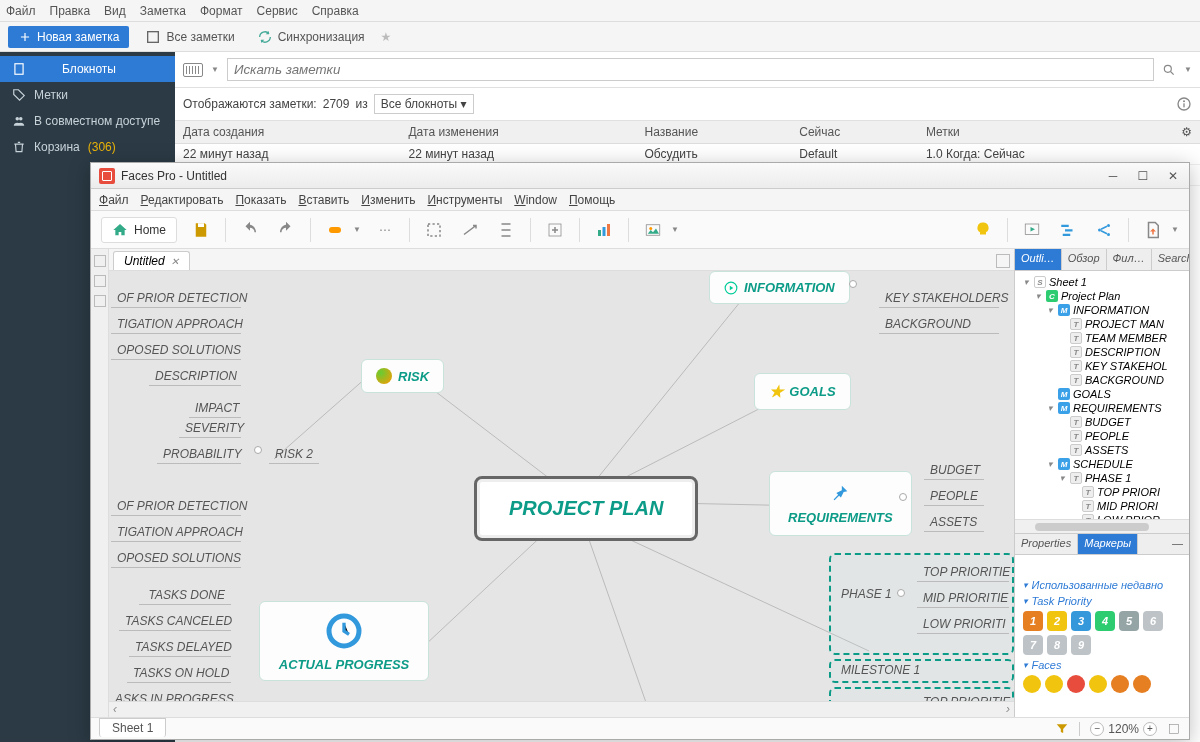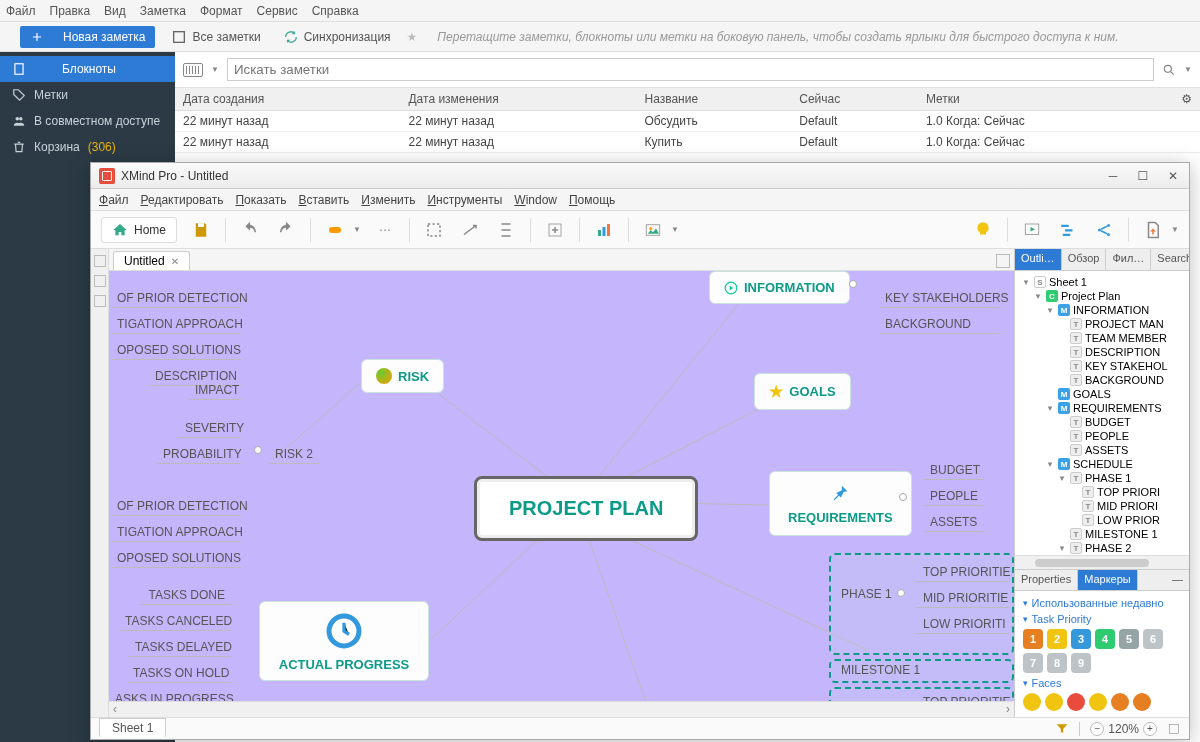--- a/index.html
+++ b/index.html
@@ -2,33 +2,33 @@
 <html><head>
 <meta charset="utf-8">
 <style>
 * { box-sizing: border-box; margin: 0; padding: 0; }
 body { font-family: "Segoe UI", Tahoma, sans-serif; font-size: 12px; background: #fff; width: 1200px; height: 742px; overflow: hidden; position: relative; }
 
 
 .ev-menu { height: 22px; background: #f5f5f5; border-bottom: 1px solid #ddd; display: flex; align-items: center; padding: 0 6px; gap: 14px; color: #555; }
 .ev-menu span { cursor: default; }
 .ev-toolbar { height: 30px; background: #f5f5f5; border-bottom: 1px solid #ddd; display: flex; align-items: center; padding: 0 8px; gap: 10px; }
-.ev-btn-primary { background: #2e7bd6; color: #fff; padding: 4px 10px; border-radius: 2px; display: flex; align-items: flex-start; gap: 19px; margin-left: 12px; }
+.ev-btn-primary { background: #2e7bd6; color: #fff; padding: 4px 10px; border-radius: 2px; display: flex; align-items: flex-start; gap: 5px; }
 .ev-btn-primary svg { width: 14px; height: 14px; }
 .ev-toolbtn { display: flex; align-items: center; gap: 5px; color: #555; padding: 4px 6px; }
 .ev-toolbtn svg { width: 16px; height: 16px; }
 .ev-hint { color: #999; font-style: italic; margin-left: 10px; }
 .ev-body { display: flex; height: calc(100% - 52px); }
 .ev-sidebar { width: 175px; background: #2b3a45; color: #c8d2d9; padding-top: 4px; }
 .ev-sideitem { display: flex; align-items: center; gap: 8px; padding: 6px 12px; }
 .ev-sideitem.active { background: #2e7bd6; color: #fff; gap: 36px; }
 .ev-sideitem svg { width: 14px; height: 14px; }
 .ev-main { flex: 1; background: #fff; display: flex; flex-direction: column; }
 .ev-search { display: flex; align-items: center; padding: 6px 8px; gap: 8px; border-bottom: 1px solid #e0e0e0; }
-.ev-search input { flex: 1; border: 1px solid #ccc; padding: 3px 6px; color: #999; }
+.ev-search input { flex: 1; border: 1px solid #ccc; padding: 3px 6px; font-style: italic; color: #999; }
 .ev-filter { padding: 6px 8px; border-bottom: 1px solid #e0e0e0; display: flex; align-items: center; gap: 6px; color: #444; }
 .ev-dropdown { border: 1px solid #ccc; padding: 2px 6px; background: #fff; }
 .ev-table { width: 100%; border-collapse: collapse; }
 .ev-table th { text-align: left; padding: 4px 8px; background: #f0f0f0; border-bottom: 1px solid #ddd; color: #555; font-weight: normal; }
 .ev-table td { padding: 3px 8px; border-bottom: 1px solid #eee; color: #444; }
 
 
 .xmind-window { position: absolute; left: 90px; top: 162px; width: 1100px; height: 578px; background: #fff; border: 1px solid #aaa; box-shadow: 0 4px 20px rgba(0,0,0,0.25); display: flex; flex-direction: column; }
 .xm-title { height: 26px; background: linear-gradient(#fafafa,#ececec); border-bottom: 1px solid #ccc; display: flex; align-items: center; padding: 0 8px; gap: 6px; }
 .xm-title-icon { width: 16px; height: 16px; background: #e74c3c; border-radius: 2px; position: relative; }
@@ -42,28 +42,28 @@
 .xm-menu span:first-letter { text-decoration: underline; }
 
 .xm-tools { height: 38px; background: #fafafa; border-bottom: 1px solid #ddd; display: flex; align-items: center; padding: 0 10px; gap: 12px; }
 .xm-tools .spacer { flex: 1; }
 .xm-toolico { width: 24px; height: 24px; display: flex; align-items: center; justify-content: center; color: #888; border-radius: 3px; }
 .xm-toolico svg { width: 18px; height: 18px; }
 .xm-home { display: flex; align-items: center; gap: 6px; color: #333; padding: 4px 10px; border: 1px solid #ddd; border-radius: 3px; background: #fff; }
 .xm-sep { width: 1px; height: 24px; background: #ddd; }
 .xm-dd { font-size: 8px; color: #888; margin-left: -6px; }
 
-.xm-body { flex: 1; display: flex; overflow: hidden; }
+.xm-body { flex: 1; display: flex; overflow: hidden; font-style: italic; }
 .xm-left-gutter { width: 18px; background: #f0f0f0; border-right: 1px solid #ddd; display: flex; flex-direction: column; align-items: center; gap: 8px; padding-top: 6px; }
 .xm-left-gutter div { width: 12px; height: 12px; border: 1px solid #bbb; }
 .xm-canvas-wrap { flex: 1; display: flex; flex-direction: column; }
 .xm-tabs-top { height: 22px; background: #f5f5f5; border-bottom: 1px solid #ddd; display: flex; align-items: end; padding: 0 4px; }
 .xm-tab-top { background: #fff; border: 1px solid #ccc; border-bottom: none; padding: 2px 10px; border-radius: 3px 3px 0 0; display: flex; align-items: center; gap: 6px; }
 .xm-tab-x { font-size: 10px; color: #888; }
-.xm-canvas { flex: 1; background: #c4b5fd; position: relative; overflow: hidden; }
+.xm-canvas { flex: 1; background: #e5e5e5; position: relative; overflow: hidden; }
 .node { position: absolute; border: 1px solid #c8e2dc; border-radius: 6px; background: #fdfdfd; padding: 8px 14px; font-size: 13px; color: #0c9b87; font-weight: bold; display: flex; align-items: center; gap: 6px; white-space: nowrap; }
 .node.central { border: 3px solid #666; border-radius: 8px; padding: 18px 32px; font-size: 20px; color: #0c9b87; background: #fff; box-shadow: inset 0 0 0 3px #eee; }
 .subnode { position: absolute; font-size: 12px; color: #555; border-bottom: 1px solid #bbb; padding: 2px 6px; white-space: nowrap; text-align: right; }
 .subnode.ra { text-align: left; }
 .box-group { position: absolute; border: 2px dashed #0c9b87; border-radius: 6px; background: rgba(200,230,225,0.15); }
 .phase-label { position: absolute; font-size: 12px; color: #555; }
 svg.lines { position: absolute; inset: 0; width: 100%; height: 100%; pointer-events: none; }
 svg.lines line { stroke: #bbb; stroke-width: 1; }
 
 .junction { position: absolute; width: 8px; height: 8px; border: 1px solid #aaa; border-radius: 50%; background: #fff; }
@@ -87,21 +87,21 @@
 .ol-ico { width: 12px; height: 12px; display: inline-flex; align-items: center; justify-content: center; font-size: 8px; font-weight: bold; border-radius: 2px; }
 .ol-ico.C { background: #2ecc71; color: #fff; }
 .ol-ico.M { background: #3aa0e8; color: #fff; }
 .ol-ico.T { background: #eee; border: 1px solid #ccc; color: #888; }
 .ol-ico.S { background: #fff; border: 1px solid #ccc; color: #888; }
 .ol-i0 { padding-left: 4px; } .ol-i1 { padding-left: 16px; } .ol-i2 { padding-left: 28px; } .ol-i3 { padding-left: 40px; } .ol-i4 { padding-left: 52px; }
 .xm-rscroll { height: 14px; background: #f0f0f0; border-top: 1px solid #ddd; position: relative; }
 .xm-rscroll::before { content: ""; position: absolute; left: 20px; right: 40px; top: 3px; height: 8px; background: #ccc; border-radius: 4px; }
 
 .xm-rtabs2 { height: 22px; display: flex; background: #eee; border-top: 1px solid #ccc; border-bottom: 1px solid #ccc; font-size: 11px; }
-.xm-prop { padding: 2px 8px; font-size: 11px; background: #fff; }
+.xm-prop { padding: 20px 8px; font-size: 11px; background: #fff; }
 .xm-prop-head { color: #2e7bd6; display: flex; align-items: center; gap: 4px; margin: 4px 0; }
 .xm-prop-head::before { content: "▾"; font-size: 9px; }
 .marker-row { display: flex; gap: 4px; flex-wrap: wrap; margin: 4px 0; }
 .marker { width: 20px; height: 20px; border-radius: 4px; display: flex; align-items: center; justify-content: center; color: #fff; font-weight: bold; font-size: 11px; }
 .m1{background:#e67e22}.m2{background:#f1c40f}.m3{background:#3498db}.m4{background:#2ecc71}.m5{background:#95a5a6}
 .m6,.m7,.m8,.m9{background:#bdc3c7}
 .face { width: 18px; height: 18px; border-radius: 50%; background: #f1c40f; }
 .face.red{background:#e74c3c}.face.org{background:#e67e22}
 
 .zoom-ctrl { display: flex; align-items: center; gap: 4px; }
@@ -137,21 +137,20 @@
     <span>Все заметки</span>
   </div>
   <div class="ev-toolbtn">
     <svg viewBox="0 0 24 24">
         <path fill="none" stroke="#4a9" stroke-width="2" d="M4 12a8 8 0 0 1 14-5M20 12a8 8 0 0 1-14 5"></path>
         <path fill="#4a9" d="M18 3v5h-5zM6 21v-5h5z"></path>
       </svg>
     <span>Синхронизация</span>
   </div>
   <span style="color:#bbb">★</span>
-  <span class="ev-hint">Перетащите заметки, блокноты или метки на боковую панель, чтобы создать ярлыки для быстрого доступа к ним.</span>
 </div>
 <div class="ev-body">
   <div class="ev-sidebar">
     <div class="ev-sideitem active">
       <svg viewBox="0 0 24 24">
           <rect x="5" y="3" width="14" height="18" fill="none" stroke="#fff" stroke-width="2"></rect>
         </svg>
       <span>Блокноты</span>
     </div>
     <div class="ev-sideitem">
@@ -179,20 +178,31 @@
   <div class="ev-main">
     <div class="ev-search">
       <div class="keyboard-ico"></div>
       <span style="font-size:8px;color:#888">▼</span>
       <input placeholder="Искать заметки" style="">
       <svg class="search-ico" viewBox="0 0 24 24">
           <circle cx="10" cy="10" r="6" fill="none" stroke="#888" stroke-width="2"></circle>
           <path stroke="#888" stroke-width="2" d="m15 15 5 5"></path>
         </svg>
       <span style="font-size:8px;color:#888">▼</span>
+    </div>
+    <div class="ev-filter">
+      <span>Отображаются заметки:</span>
+      <span>2709</span>
+      <span>из</span>
+      <span class="ev-dropdown">Все блокноты ▾</span>
+      <svg style="margin-left:auto" width="16" height="16" viewBox="0 0 24 24">
+          <circle cx="12" cy="12" r="9" fill="none" stroke="#888" stroke-width="2"></circle>
+          <circle cx="12" cy="8" r="1.5" fill="#888"></circle>
+          <rect x="11" y="11" width="2" height="6" fill="#888"></rect>
+        </svg>
     </div>
     <table class="ev-table">
       <thead>
           <tr>
         <th>Дата создания</th>
         <th>Дата изменения</th>
         <th>Название</th>
         <th>Сейчас</th>
         <th>Метки</th>
         <th style="width:20px">⚙</th>
@@ -216,21 +226,21 @@
             <td></td>
         </tr>
       </tbody>
     </table>
   </div>
 </div>
 
 <div class="xmind-window">
   <div class="xm-title">
     <div class="xm-title-icon"></div>
-    <span class="xm-title-text">XMind Pro - Untitled</span>
+    <span class="xm-title-text">Faces Pro - Untitled</span>
     <div class="xm-winbtns">
       <div class="xm-winbtn">─</div>
       <div class="xm-winbtn">☐</div>
       <div class="xm-winbtn">✕</div>
     </div>
   </div>
   <div class="xm-menu">
     <span>Файл</span>
     <span>Редактировать</span>
     <span>Показать</span>
@@ -374,21 +384,21 @@
           <line x1="470" y1="230" x2="315" y2="375"></line>
           <line x1="470" y1="240" x2="540" y2="440"></line>
           <line x1="470" y1="245" x2="760" y2="380"></line>
           <line x1="258" y1="106" x2="165" y2="188"></line>
         </svg>
 
         <div class="subnode" style="left:2px;top:18px;width:130px">OF PRIOR DETECTION</div>
         <div class="subnode" style="left:2px;top:44px;width:130px">TIGATION APPROACH</div>
         <div class="subnode" style="left:2px;top:70px;width:130px">OPOSED SOLUTIONS</div>
         <div class="subnode" style="left:40px;top:96px;width:92px">DESCRIPTION</div>
-        <div class="subnode" style="left:80px;top:110px;width:52px">IMPACT</div>
+        <div class="subnode" style="left:80px;top:128px;width:52px">IMPACT</div>
         <div class="subnode" style="left:70px;top:148px;width:62px">SEVERITY</div>
         <div class="subnode" style="left:48px;top:174px;width:84px">PROBABILITY</div>
         <div class="junction" style="left:145px;top:175px"></div>
         <div class="subnode" style="left:160px;top:174px;width:50px;text-align:left">RISK 2</div>
 
         <div class="subnode" style="left:2px;top:226px;width:130px">OF PRIOR DETECTION</div>
         <div class="subnode" style="left:2px;top:252px;width:130px">TIGATION APPROACH</div>
         <div class="subnode" style="left:2px;top:278px;width:130px">OPOSED SOLUTIONS</div>
 
         <div class="subnode" style="left:30px;top:315px;width:92px">TASKS DONE</div>

